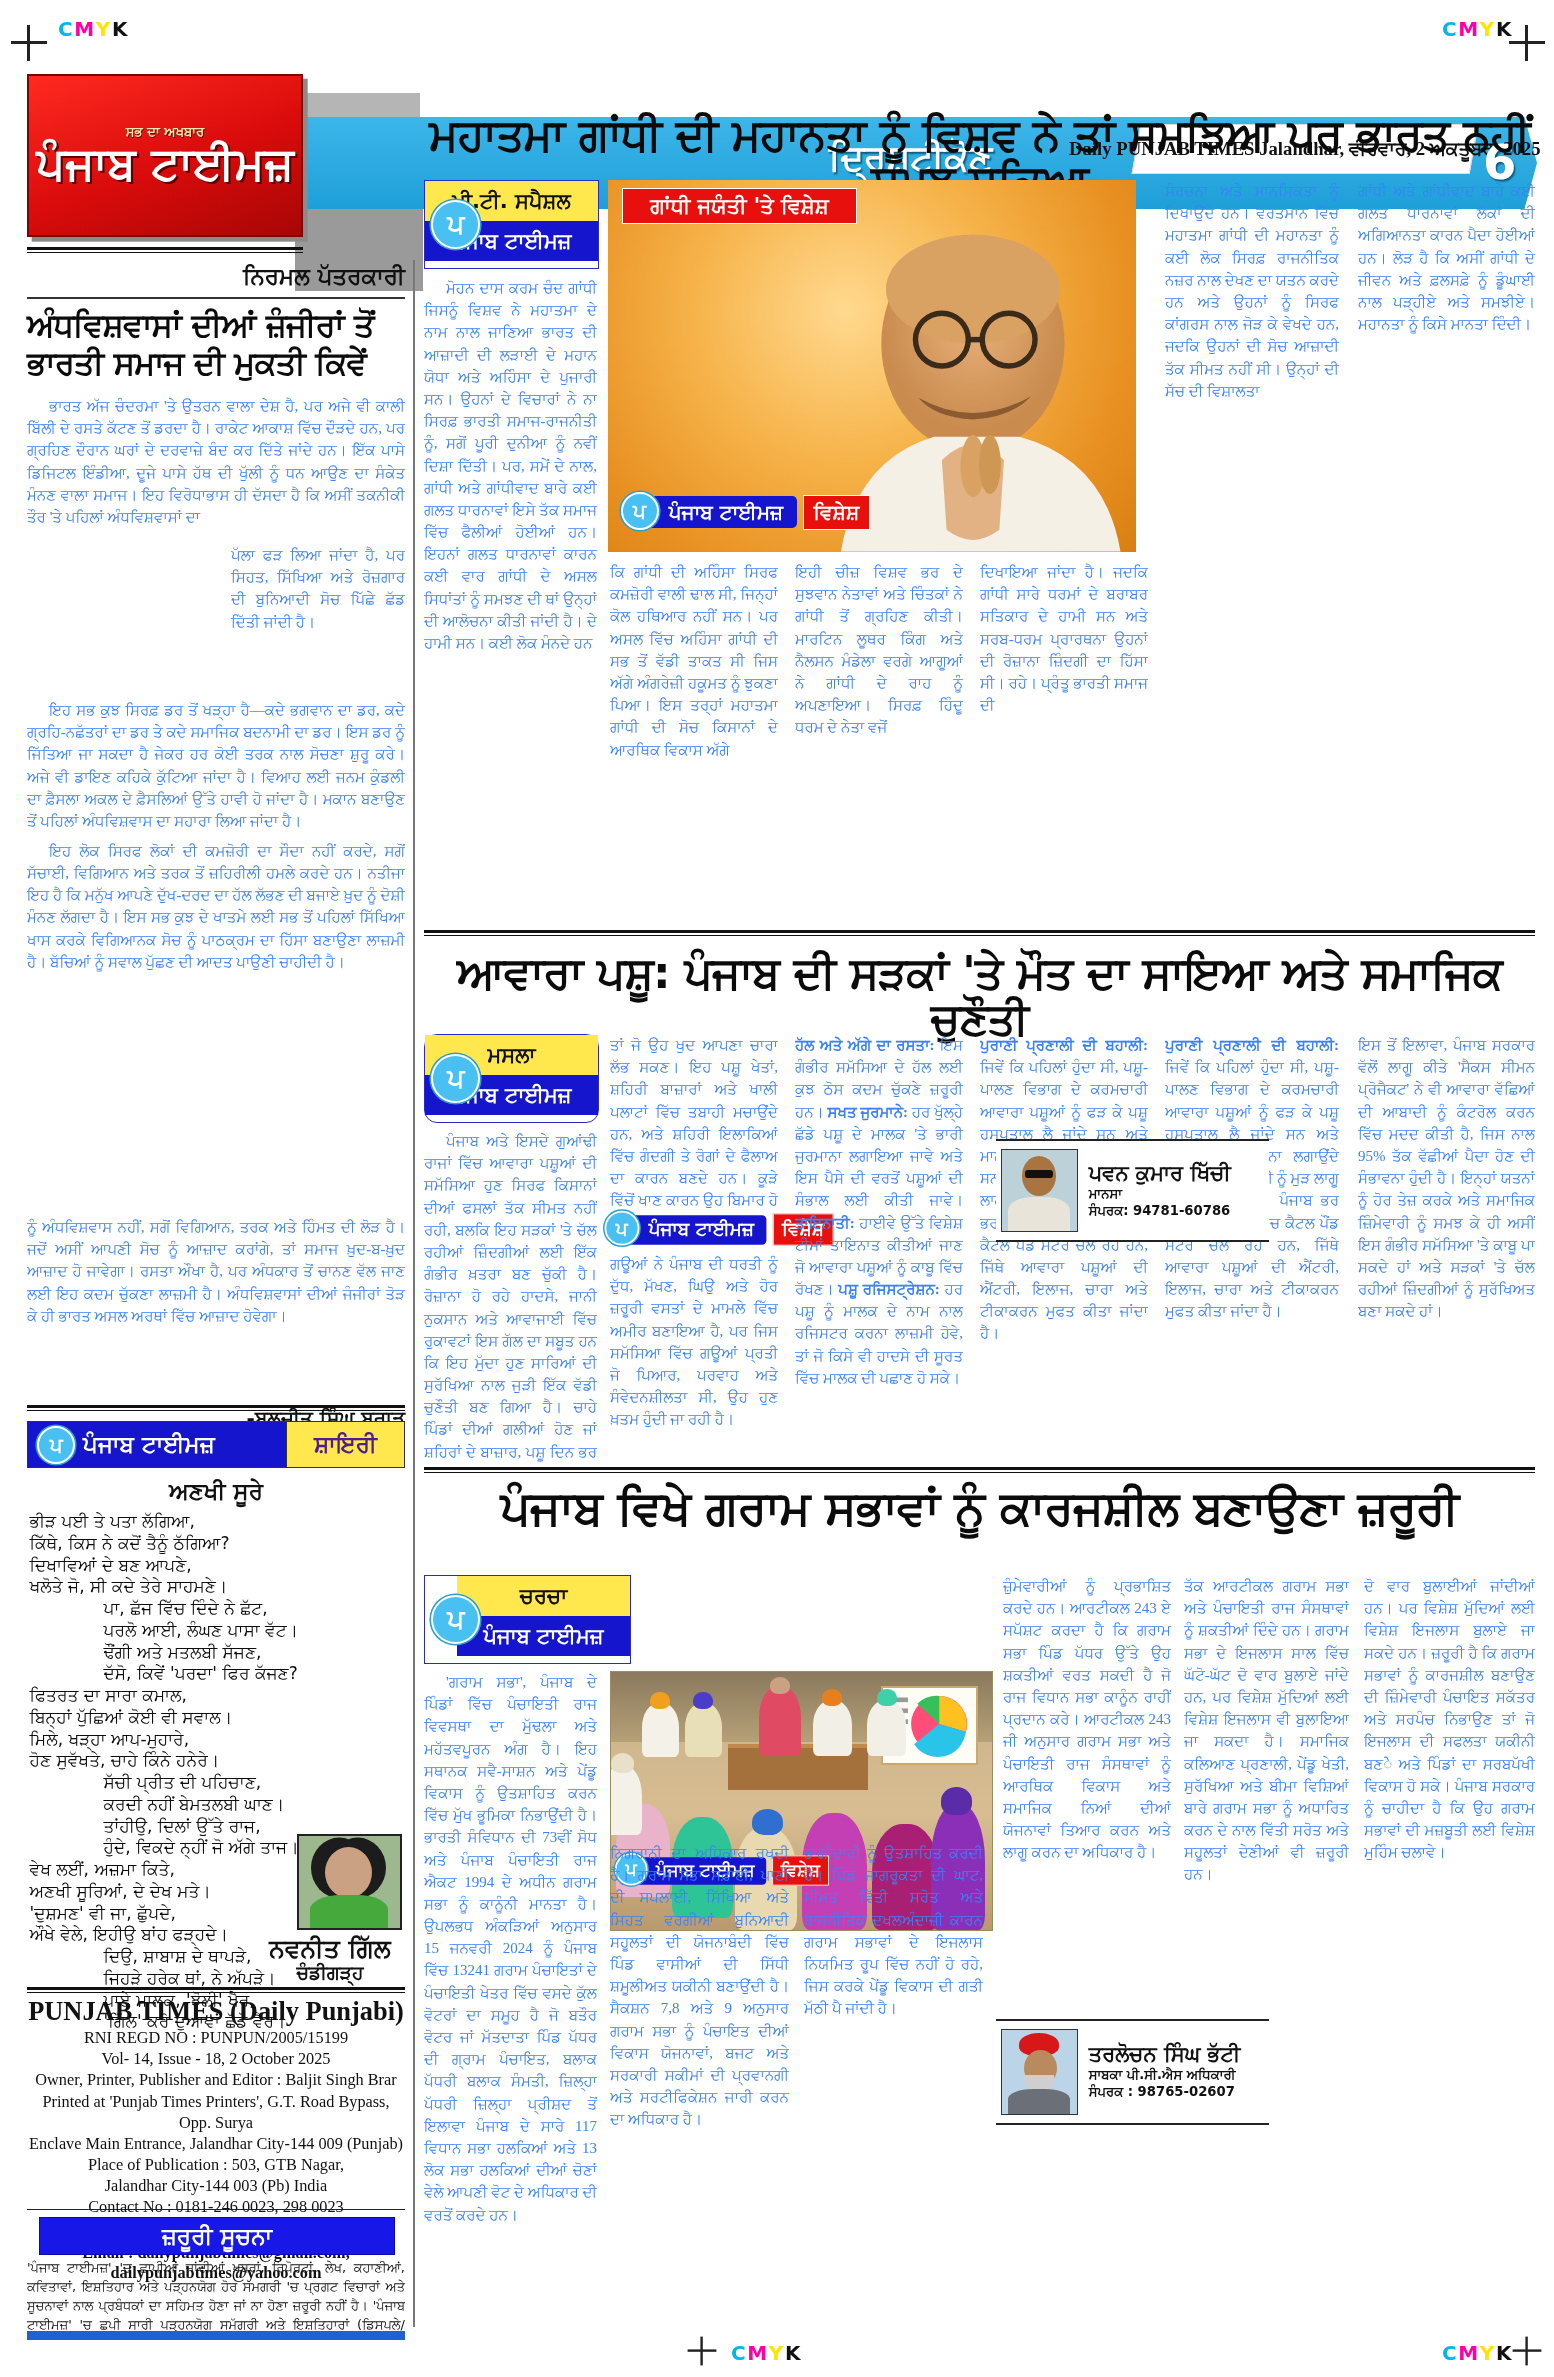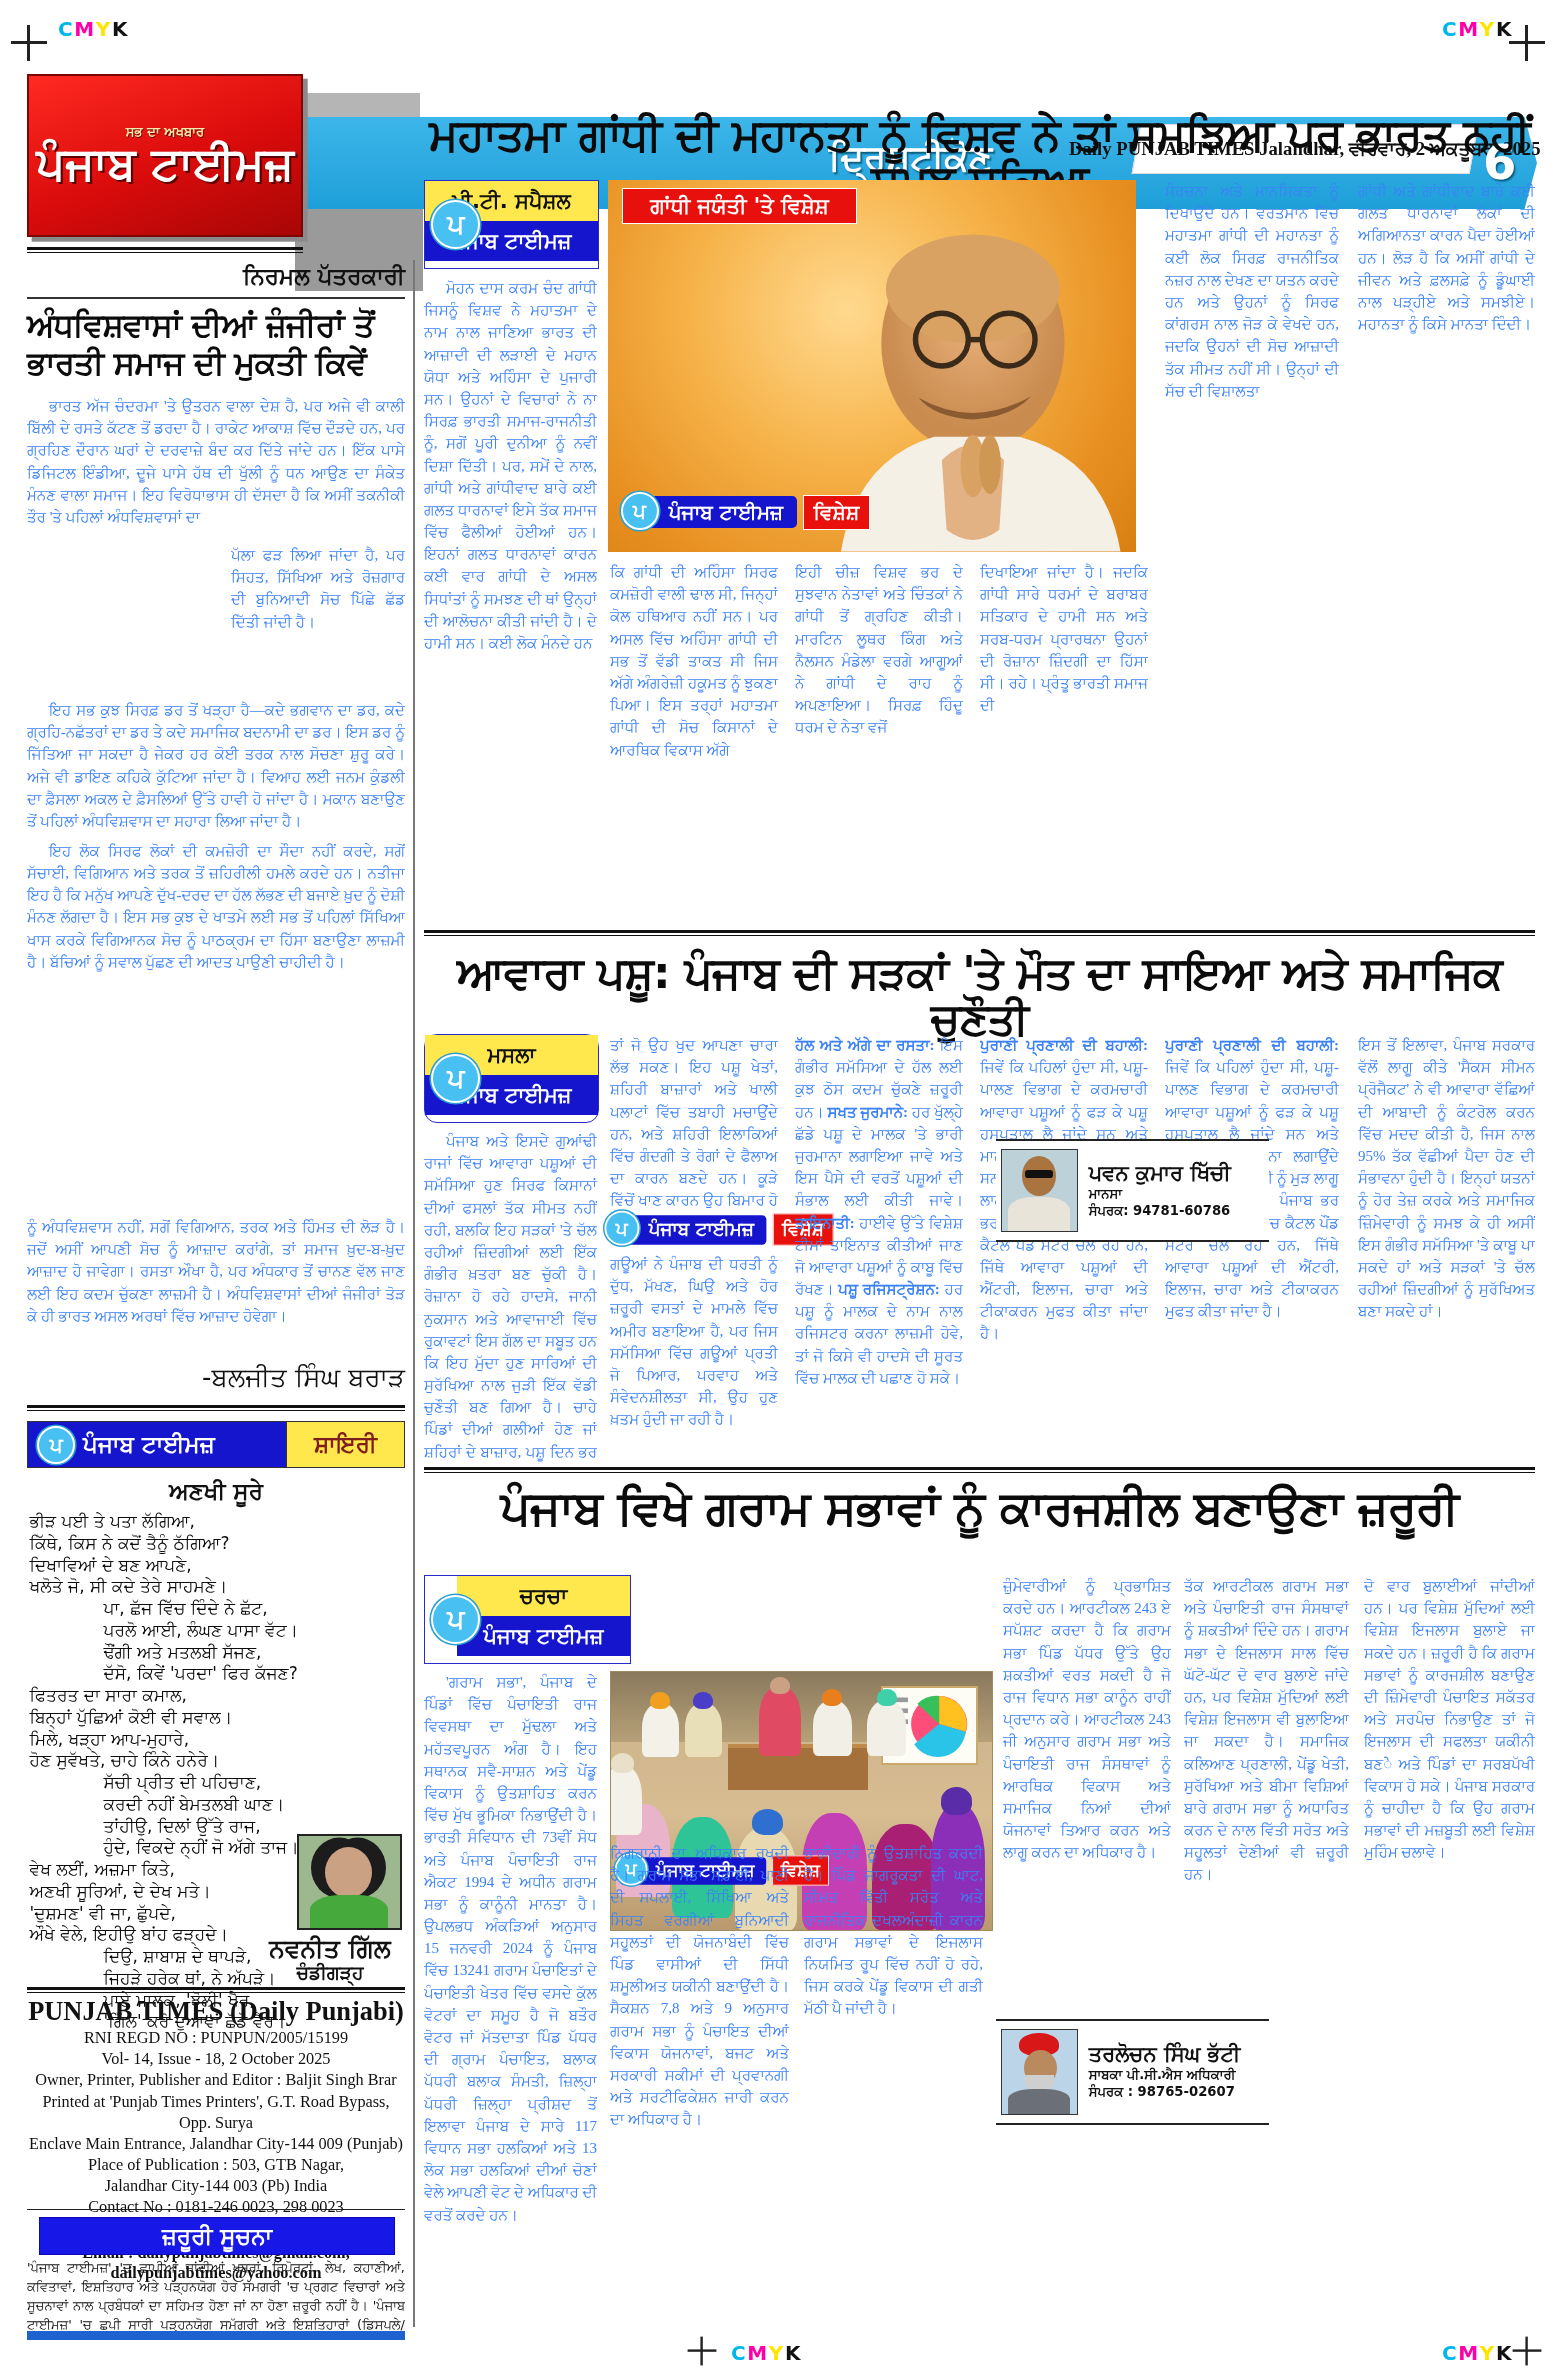--- a/index.html
+++ b/index.html
@@ -65,34 +65,34 @@
   
   .edit-box{background:linear-gradient(135deg,#f2f2f2 0%,#e3e3e3 60%,#d6d6d6 100%);border:0.8px solid #bbb;position:relative;overflow:hidden;}
   .pen{position:absolute;background:linear-gradient(90deg,#111,#3c3c3c);border-radius:6.2px;}
   .edit-band{position:absolute;background:#f07818;color:#fff;text-align:right;padding:4.7px 7.8px;}
   .edit-band .l1{font-size:17px;font-weight:bold;}
   .edit-band .l2{font-size:26.4px;font-weight:800;letter-spacing:0.8px;}
   .edit-band .l3{font-size:15.5px;font-weight:bold;}
   
   .shairi-head{display:flex;}
   .shairi-head .b1{background:#1515ce;color:#fff;display:flex;align-items:center;gap:7.8px;padding:4.7px 9.3px;font-size:23px;font-weight:800;flex:1;border:1.6px solid #333;}
-  .shairi-head .b2{background:#ffe84d;color:#7f1d1d;display:flex;align-items:center;justify-content:center;font-size:23px;font-weight:800;width:117px;border:1.6px solid #333;border-left:none;}
+  .shairi-head .b2{background:#ffe84d;color:#4c1d95;display:flex;align-items:center;justify-content:center;font-size:23px;font-weight:800;width:117px;border:1.6px solid #333;border-left:none;}
   .poem{font-size:17px;line-height:1.28;color:#0d0d0d;}
   .poem .ind{padding-left:74px;}
   .poem-title{font-size:23px;font-weight:800;text-align:center;}
   .poet-name{font-size:25px;font-weight:800;text-align:center;}
   .poet-city{font-size:18.7px;font-weight:bold;text-align:center;}
   
   .imprint{font-family:"Liberation Serif",serif;text-align:center;}
   .imprint .t{font-size:26.4px;font-weight:800;}
   .imprint .l{font-size:16.3px;line-height:1.3;}
   .imprint .e{font-size:16.3px;font-weight:800;}
   .notice-head{background:#1717e8;border:1.6px solid #0a0ab0;color:#fff;font-size:23px;font-weight:800;display:flex;align-items:center;justify-content:center;}
   .notice-txt{font-size:13px;line-height:1.45;text-align:justify;}
-  .sig{font-size:26px;font-weight:400;text-align:right;}
+  .sig{font-size:20px;font-weight:700;text-align:right;margin-top:44px;}
   .hr1{border-top:1.6px solid #222;}
   .blue-bar{background:#1e62d0;}
   
   .village{position:relative;overflow:hidden;background:linear-gradient(180deg,#c9b089 0%,#d8bd92 55%,#b99a6e 100%);}
   .fig{position:absolute;border-radius:45% 45% 12% 12%;}
   .turb{position:absolute;border-radius:50% 50% 40% 40%;}
   .easel{position:absolute;background:#fdfdf6;border:2.3px solid #caa96a;}
 </style>
 </head>
 <body>

